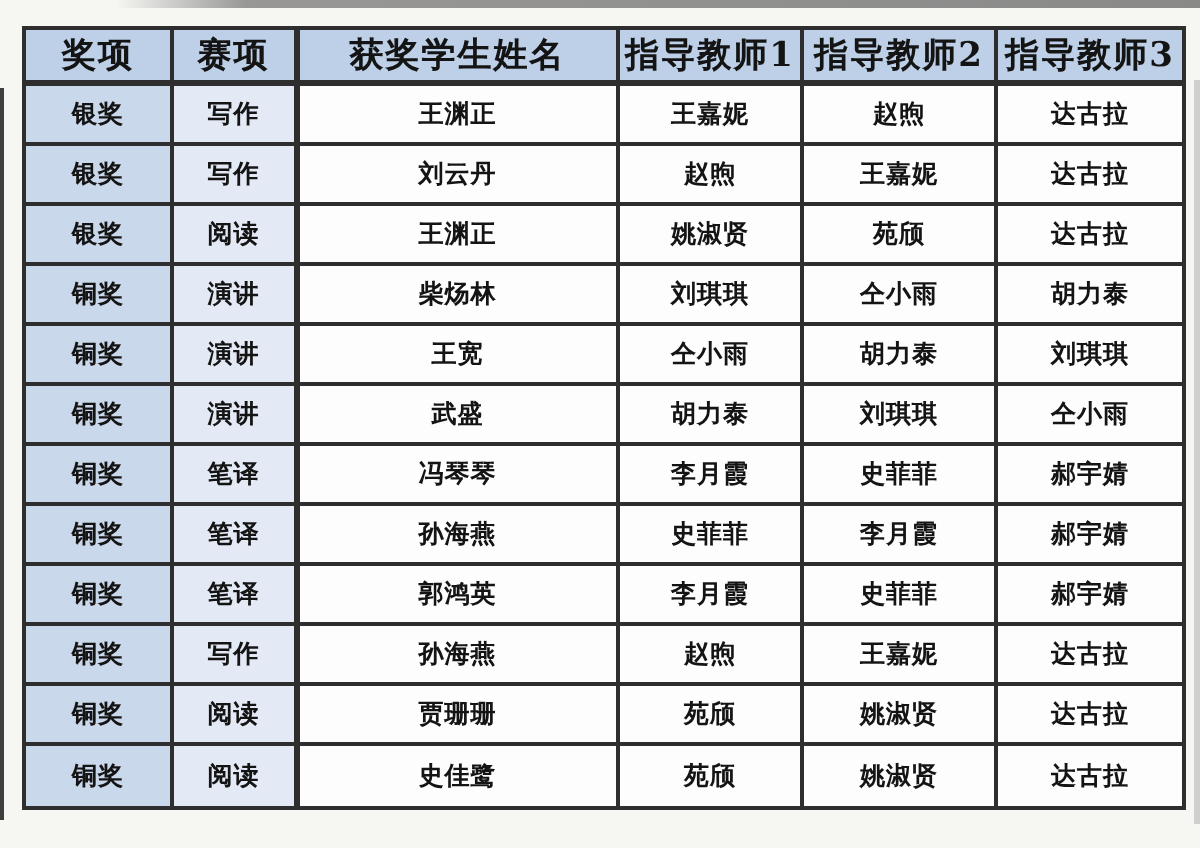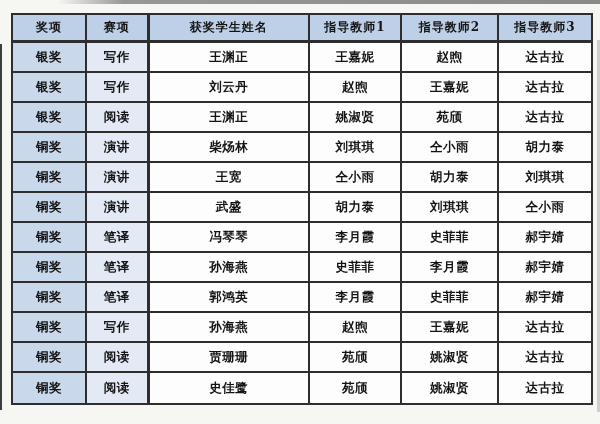--- a/index.html
+++ b/index.html
@@ -27,21 +27,21 @@
     background:#fff;
   }
   th,td{
     border:2px solid var(--border-color,#2e2e2e);
     text-align:center;vertical-align:middle;
     font-weight:bold;color:#141414;
     overflow:hidden;white-space:nowrap;
     padding:0 2px;
   }
   th{
-    height:25px;font-size:12px;letter-spacing:1px;
+    height:25px;font-size:17px;letter-spacing:1px;
     background:var(--header-bg,#bdd0e7);
     border-bottom-width:3px;
   }
   td{
     height:28px;font-size:12.5px;letter-spacing:.5px;
     background:var(--cell-bg,#fdfdfe);
   }
   td.col-award{background:var(--award-bg,#cad8eb);margin-top:29px;}
   td.col-event{background:var(--event-bg,#e4eaf5);}
   th:nth-child(3),td:nth-child(3){border-left-width:3px;}

